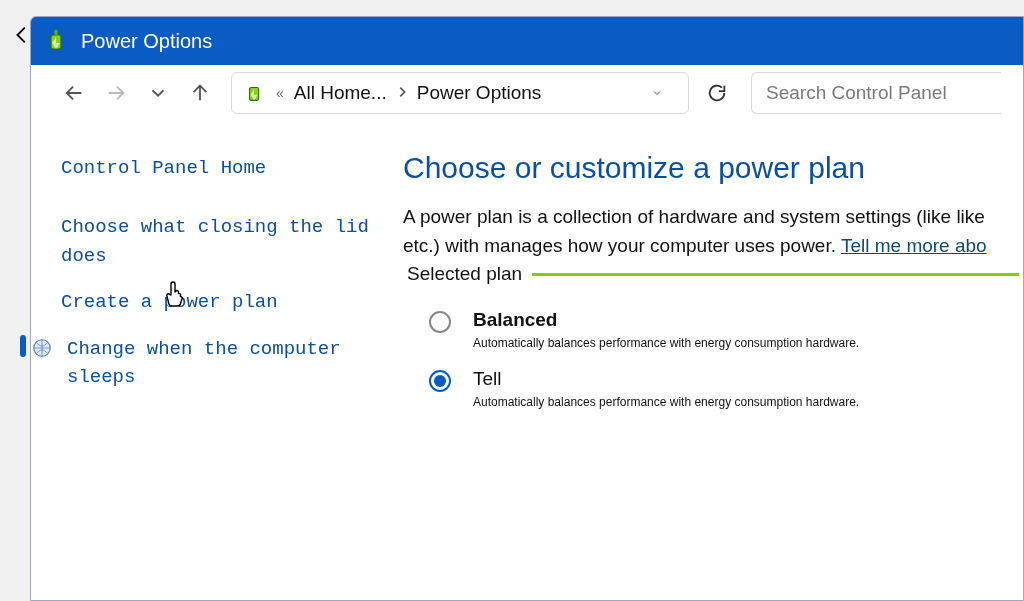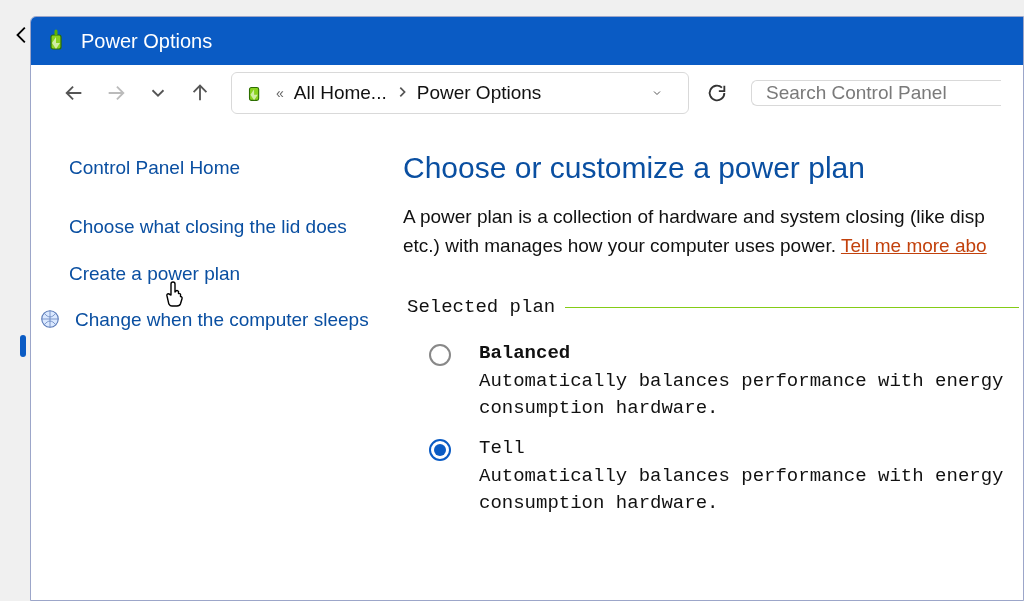--- a/index.html
+++ b/index.html
@@ -10,45 +10,45 @@
     .titlebar .battery-icon { width: 24px; height: 24px; margin-right: 12px; display:flex;align-items:center;justify-content:center;}
     .nav-row { height: 56px; display: flex; align-items: center; padding: 0 22px; background:#fff; gap:0px; }
     .nav-btn { width: 42px; height: 42px; display: inline-flex; align-items: center; justify-content: center; color: #555; font-size: 20px; cursor: pointer; user-select:none;}
     .nav-btn svg { width: 22px; height: 22px; }
     .breadcrumb-box { flex: 1; margin-left: 10px; height: 42px; border: 1px solid #d9d9d9; border-radius: 6px; display: flex; align-items: center; padding: 0 12px; font-size: 19px; color: #111; gap:10px; }
     .breadcrumb-box .bc-icon { width: 22px; height: 22px; display:flex;align-items:center;justify-content:center;}
     .breadcrumb-box .sep { color:#666; font-size:14px;}
     .breadcrumb-box .crumb { white-space:nowrap;}
     .breadcrumb-chevron { margin-left: auto; width: 38px; text-align:center; color:#555;}
     .refresh-box { width: 48px; height: 42px; display:flex;align-items:center;justify-content:center; color:#333; cursor:pointer; margin-left:4px;}
-    .search-box { width: 250px; height: 26px; border: 1px solid #d9d9d9; border-radius: 6px 0 0 6px; border-right:none; margin-left: 10px; font-size: 19px; color: #7a7a7a; padding: 0 14px; display:flex; align-items:center; }
+    .search-box { width: 250px; height: 42px; border: 1px solid #d9d9d9; border-radius: 6px 0 0 6px; border-right:none; margin-left: 10px; font-size: 19px; color: #7a7a7a; padding: 0 14px; display:flex; align-items:center; }
 
     .body-area { display: flex; position: absolute; top: 104px; left: 0; right: 0; bottom: 0; }
-    .sidebar { width: 372px; padding: 36px 20px 0 38px; font-size: 19px; color: #0a4fa1; }
+    .sidebar { width: 372px; padding: 36px 20px 0 30px; font-size: 19px; color: #0a4fa1; font-family: Liberation Mono, monospace; }
     .sidebar .side-title { color: #0a4fa1; font-size: 19px; margin-bottom: 34px; }
     .sidebar .side-link { display: block; color: #0a4fa1; margin-bottom: 18px; cursor: pointer; line-height: 1.5; }
     .sidebar .side-link.hovered { text-decoration: underline; }
     .sidebar .side-link .row { display:flex; align-items:flex-start; gap:8px;}
     .sidebar .side-icon { width:22px; height:22px; display:inline-flex; align-items:center; justify-content:center; flex-shrink:0; margin-top:2px; margin-left:-30px; margin-right:6px;}
 
     .content { flex: 1; padding: 30px 4px 0 0; font-size: 19px; color: #111; }
     .content h1 { color: #0a4fa1; font-size: 30px; font-weight: 400; margin-bottom: 18px; }
     .content .desc { font-size: 19px; line-height: 1.5; }
-    .content .desc a { color: #c2410c; text-decoration: underline; cursor:pointer;}
+    .content .desc a { color: #0c4a6e; text-decoration: underline; cursor:pointer;}
     
-    fieldset.plan-group { border: none; border-top: 1px solid #84cc16; margin-top: 36px; padding-top: 8px; font-family: Liberation Mono, monospace; }
+    fieldset.plan-group { border: none; border-top: 3px solid #84cc16; margin-top: 3px; padding-top: 8px; }
     fieldset.plan-group legend { font-size: 19px; color: #111; padding: 0 10px 0 4px; }
     
-    .plan-option { display: flex; align-items: flex-start; gap: 28px; padding: 16px 0 0 26px; }
+    .plan-option { display: flex; align-items: flex-start; gap: 22px; padding: 16px 0 0 26px; }
     .radio { width: 22px; height: 22px; border: 2px solid #888; border-radius: 50%; flex-shrink: 0; display: flex; align-items: center; justify-content: center; margin-top: 2px; cursor:pointer;}
     .radio.selected { border-color: #0a5bc4; }
     .radio.selected .dot { width: 12px; height: 12px; background: #0a5bc4; border-radius: 50%; }
     .plan-text .plan-name { font-weight: 700; font-size: 19px; }
     .plan-text .plan-name.normal { font-weight: 400; }
-    .plan-text .plan-desc { font-size: 19px; margin-top: 4px; line-height:1.4;}
+    .plan-text .plan-desc { font-size: 12px; margin-top: 4px; line-height:1.4;}
     
     .cursor-hand { position: absolute; left: 164px; top: 280px; width: 24px; height: 26px; z-index: 20; }
     .scroll-indicator { position:absolute; left:20px; top:335px; width:6px; height:22px; background:#0a5bc4; border-radius:3px;}
   </style>
 </head>
 <body>
 
 <div class="back-arrow-outer">
   <svg viewBox="0 0 24 24" fill="none" stroke="#000" stroke-width="2">
       <path d="M14 4 L6 12 L14 20"></path>
@@ -143,21 +143,21 @@
               </svg>
           </span>
           <span>Change when the computer sleeps</span>
         </span>
       </a>
     </div>
 
     <div class="content">
       <h1>Choose or customize a power plan</h1>
       <p class="desc">
-        <span>A power plan is a collection of hardware and system closing (like disp</span><br>
+        <span>A power plan is a collection of hardware and system settings (like like</span><br>
         <span>etc.) with manages how your computer uses power. </span><a>Tell me more abo</a>
       </p>
 
       <fieldset class="plan-group">
         <legend>Selected plan</legend>
 
         <div class="plan-option">
           <div class="radio"></div>
           <div class="plan-text">
             <div class="plan-name">Balanced</div>

